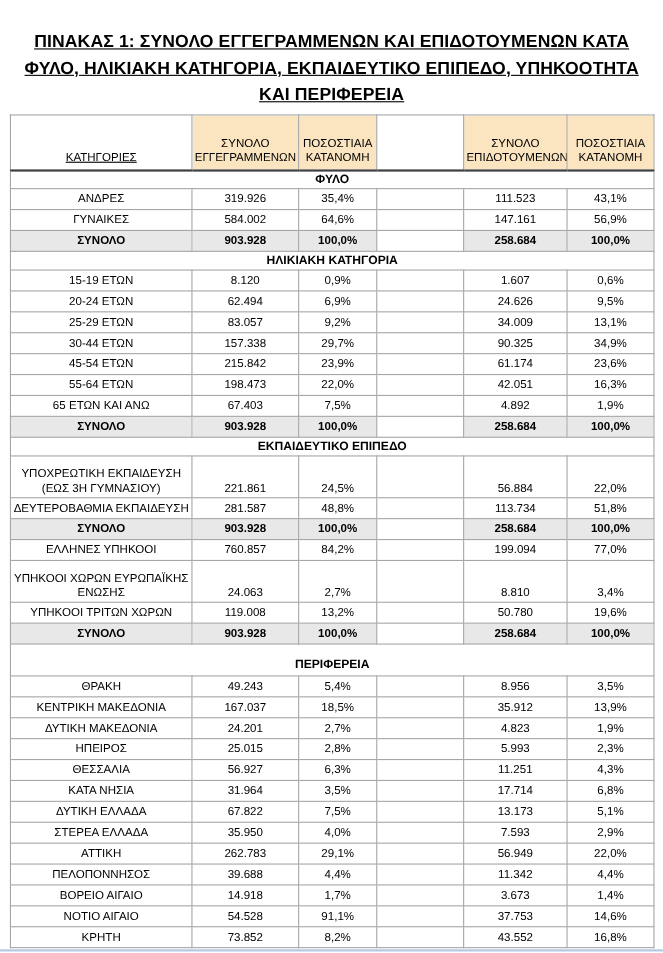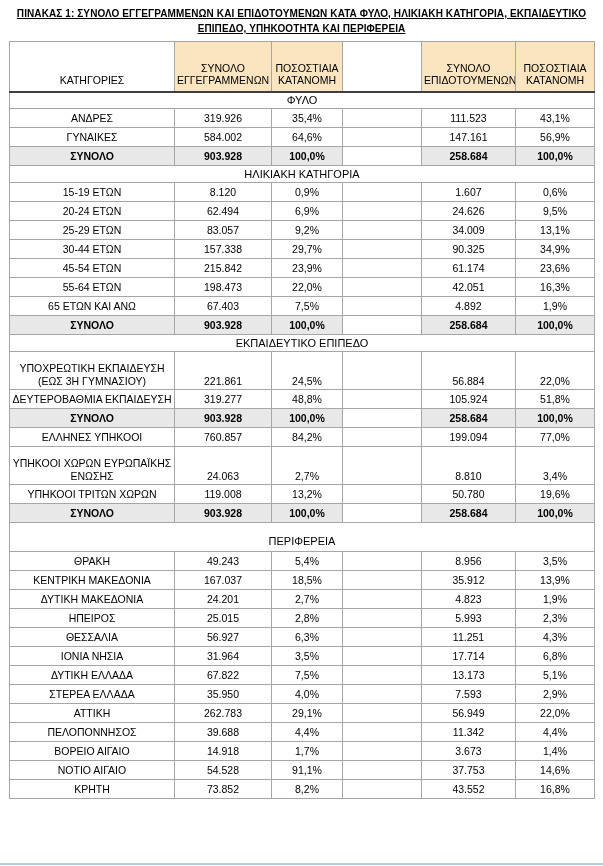--- a/index.html
+++ b/index.html
@@ -7,26 +7,27 @@
     margin: 0; padding: 0;
     width: 603px; height: 866px;
     background: #ffffff;
     font-family: "Liberation Sans", sans-serif;
     color: #000;
     position: relative;
     overflow: hidden;
   }
   .title {
     font-weight: bold;
-    font-size: 10px;
+    font-size: 16px;
     line-height: 1.5;
     text-align: center;
     text-decoration: underline;
     padding: 6px 14px 3px 14px;
     letter-spacing: 0.1px;
+    margin-top: 21px;
   }
   table {
     border-collapse: collapse;
     table-layout: fixed;
     width: 585px;
     margin: 2px 0 0 9px;
   }
   td {
     border: 1px solid var(--border, #a6a6a6);
     font-size: 10.5px;
@@ -36,23 +37,23 @@
     overflow: hidden;
   }
   thead tr { height: 50px; }
   thead td {
     vertical-align: bottom;
     background: var(--header-bg, #fbe5c1);
     white-space: pre-line;
     padding-bottom: 4px;
     border-bottom: 2px solid var(--header-rule, #3f3f3f);
   }
-  thead td.plain { background: #ffffff; }
+  thead td.plain { background: #ffffff; text-decoration: underline; }
   tr.section { height: 17px; }
-  tr.section td { font-weight: normal; font-size: 11px; }
+  tr.section td { font-weight: bold; font-size: 11px; }
   tr.tall-section { height: 29px; }
   tr.tall-section td { vertical-align: bottom; padding-bottom: 3px; }
   tr.data, tr.total { height: 19px; }
   tr.tall { height: 38px; }
   tr.tall td { vertical-align: bottom; padding-bottom: 2px; }
   tr.total td { font-weight: bold; background: var(--total-bg, #e8e8e8); }
   tr.total td.blank { background: #ffffff; }
   .bottom-artifact {
     position: absolute;
     left: 0; right: 0; bottom: 1px;
@@ -189,24 +190,24 @@
       <tr class="tall">
         <td>ΥΠΟΧΡΕΩΤΙΚΗ ΕΚΠΑΙΔΕΥΣΗ (ΕΩΣ 3Η ΓΥΜΝΑΣΙΟΥ)</td>
         <td>221.861</td>
         <td>24,5%</td>
         <td class="blank"></td>
         <td>56.884</td>
         <td>22,0%</td>
       </tr>
       <tr class="data">
         <td>ΔΕΥΤΕΡΟΒΑΘΜΙΑ ΕΚΠΑΙΔΕΥΣΗ</td>
-        <td>319.277</td>
+        <td>281.587</td>
         <td>48,8%</td>
         <td class="blank"></td>
-        <td>105.924</td>
+        <td>113.734</td>
         <td>51,8%</td>
       </tr>
       <tr class="total">
         <td>ΣΥΝΟΛΟ</td>
         <td>903.928</td>
         <td>100,0%</td>
         <td class="blank"></td>
         <td>258.684</td>
         <td>100,0%</td>
       </tr>
@@ -279,21 +280,21 @@
       </tr>
       <tr class="data">
         <td>ΘΕΣΣΑΛΙΑ</td>
         <td>56.927</td>
         <td>6,3%</td>
         <td class="blank"></td>
         <td>11.251</td>
         <td>4,3%</td>
       </tr>
       <tr class="data">
-        <td>ΙΟΝΙΑ ΝΗΣΙΑ</td>
+        <td>ΚΑΤΑ ΝΗΣΙΑ</td>
         <td>31.964</td>
         <td>3,5%</td>
         <td class="blank"></td>
         <td>17.714</td>
         <td>6,8%</td>
       </tr>
       <tr class="data">
         <td>ΔΥΤΙΚΗ ΕΛΛΑΔΑ</td>
         <td>67.822</td>
         <td>7,5%</td>

